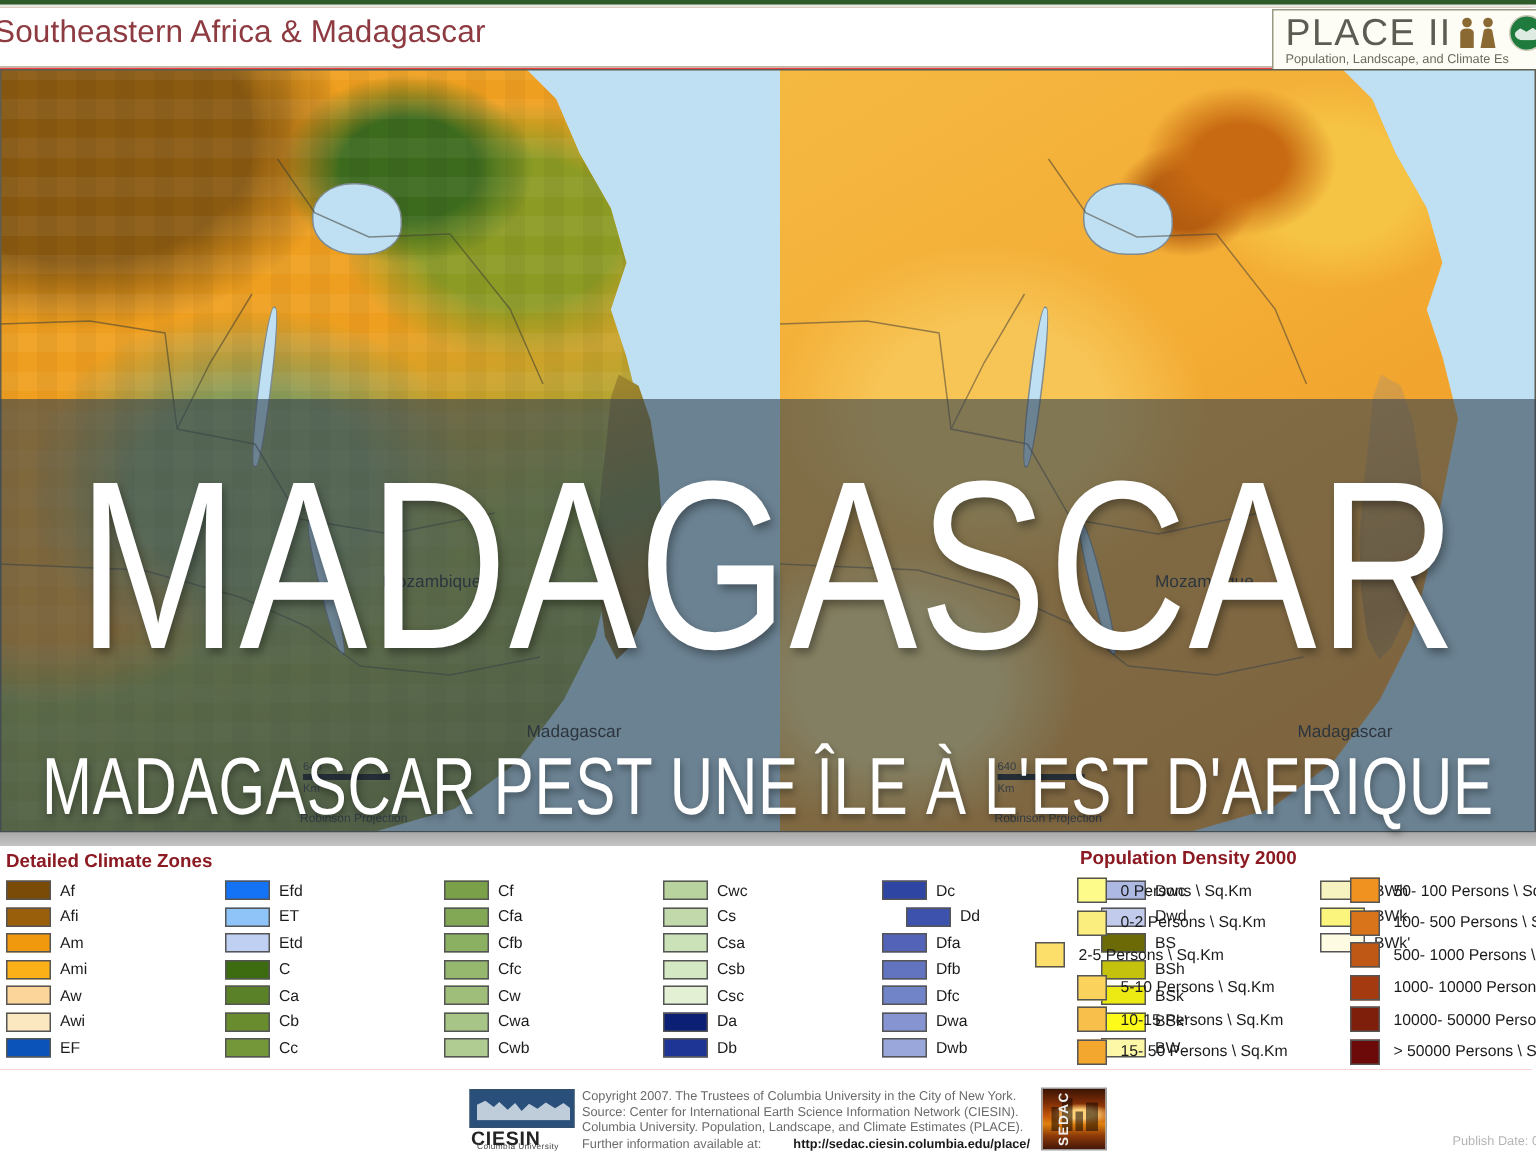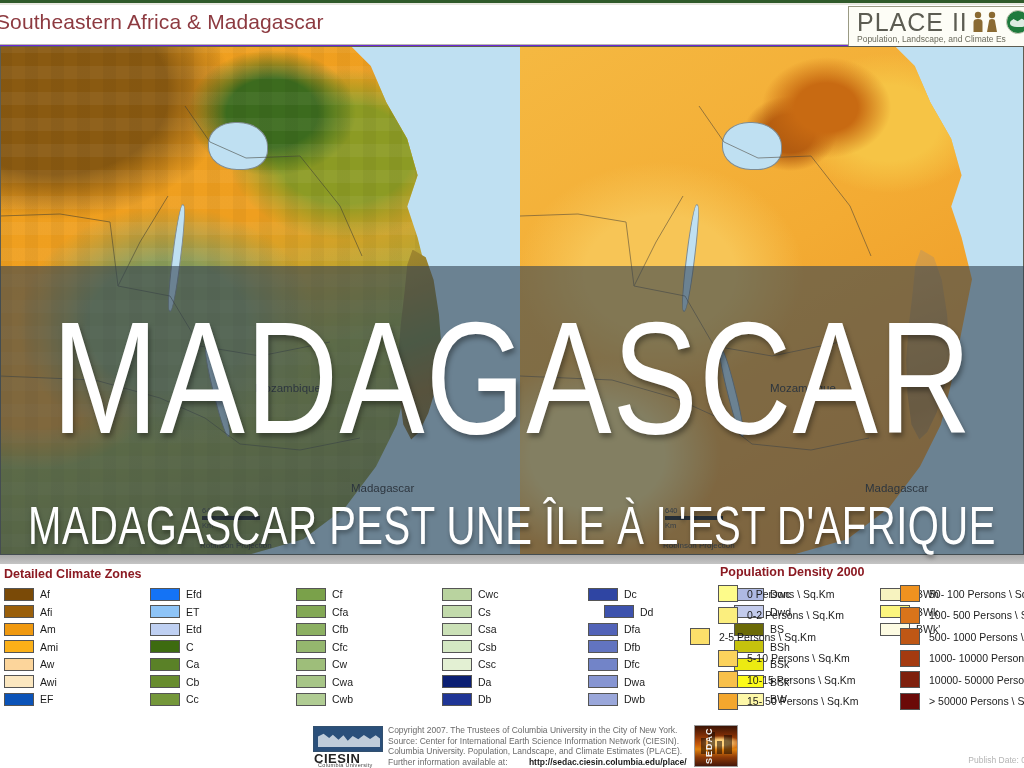--- a/index.html
+++ b/index.html
@@ -2,21 +2,21 @@
 <html><head>
 <meta charset="utf-8">
 <style>
   * { box-sizing: border-box; margin: 0; padding: 0; }
   html, body {
     width: 1024px; height: 768px;
     background: #ffffff;
     font-family: "Liberation Sans", sans-serif;
     overflow: hidden;
   }
-  #page { position: relative; width: 1021px; height: 768px; background: #6d28d9; }
+  #page { position: relative; width: 1021px; height: 768px; background: #ef4444; }
 
   
   .top-rule {
     position: absolute; left: 0; top: 0; width: 1024px; height: 5px;
     background: #2f5a2a;
   }
   .top-rule-inner {
     position:absolute; left:0; top:3px; width:1024px; height:2px; background:#e8e8e0;
   }
 

